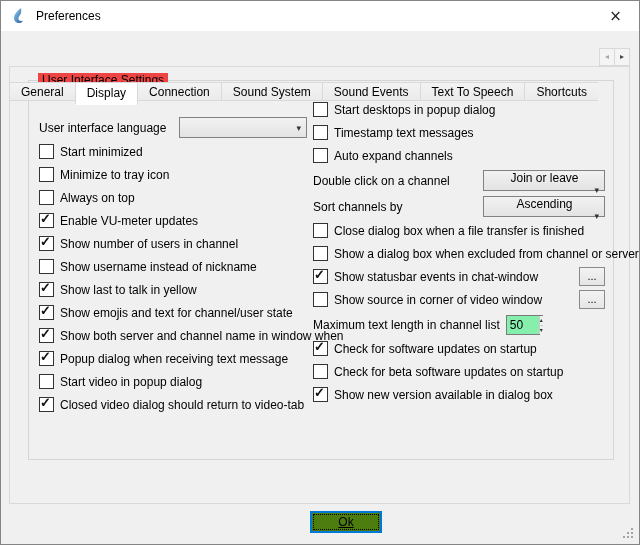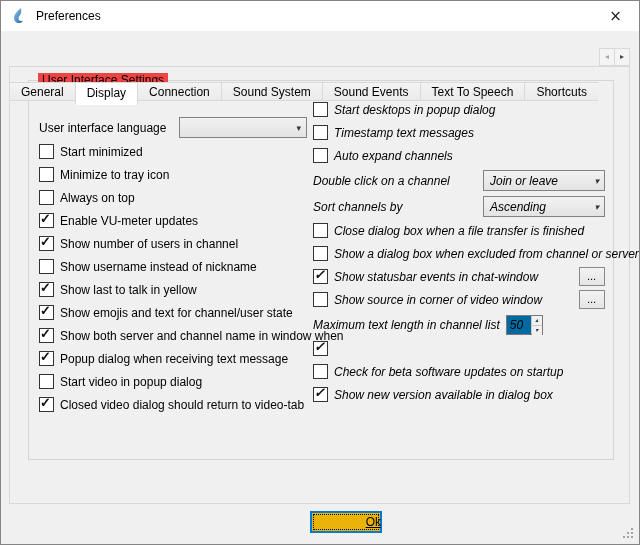--- a/index.html
+++ b/index.html
@@ -47,67 +47,67 @@
   }
   .groupbox {
     position:absolute; left:18px; top:13px; width:586px; height:380px;
     border:1px solid #d5d5d5; box-sizing:border-box;
   }
   .group-title {
     position:absolute; top:-8px; left:9px; background:#ef4444; padding:0 4px;
     line-height:15px;
   }
   .col-left  { position:absolute; left:10px;  top:36px; width:268px; }
-  .col-right { position:absolute; left:284px; top:20px; width:292px;font-style:italic; }
+  .col-right { position:absolute; left:284px; top:20px; width:292px; }
   .row { display:flex; align-items:center; height:17px; margin-bottom:6px; white-space:nowrap; }
   .row.tall { height:21px; margin-bottom:5px; }
   
   .cb {
     width:13px; height:13px; border:1px solid #333; background:#fff;
     margin-right:6px; flex:none; position:relative; box-sizing:content-box;
   }
   .cb.checked::after {
     content:"✓"; position:absolute; left:0px; top:-3px;
     font-size:13px; font-weight:bold; color:#111;
   }
   .combo {
     height:21px; border:1px solid #828282; box-sizing:border-box;
     background:linear-gradient(#f2f2f2,#e3e3e3);
     display:flex; align-items:center; padding:0 5px 0 6px;
   }
   .combo .arrow { margin-left:auto; font-size:9px; color:#333; padding-left:6px; }
   .combo.lang  { width:128px; margin-left:auto; }
-  .combo.right { width:122px; margin-left:auto; }
+  .combo.right { width:122px; margin-left:auto;flex-direction:column; }
   .more-btn {
     margin-left:auto; width:26px; height:19px; border:1px solid #898989;
     background:linear-gradient(#f3f3f3,#e5e5e5); font:inherit; font-size:11px;
     line-height:13px; text-align:center; padding:0;
   }
   .spin {
     width:37px; height:20px; border:1px solid #7a7a7a; background:#fff;
     display:flex; margin-left:6px; box-sizing:border-box;
   }
   .spin input {
-    width:21px; border:none; outline:none; font:inherit; padding:0 0 0 3px;
-    background:#0369a1;
+    width:21px; border:none; outline:none; font:inherit; padding:0 8px 0 3px;
+    background:#86efac;
   }
   .spin .arrows { width:13px; display:flex; flex-direction:column; border-left:1px solid #cccccc; }
   .spin .arrows span {
     flex:1; font-size:6px; line-height:9px; text-align:center; color:#333;
     background:#f0f0f0;
   }
   .spin .arrows span:first-child { border-bottom:1px solid #cccccc; }
   
   .buttons {
     position:absolute; left:0; right:0; top:510px;
     display:flex; justify-content:center; gap:11px; padding-left:52px;
   }
   .btn {
-    width:72px; height:22px; background:#eab308; border:1px solid #adadad;
-    font:inherit; padding:0; line-height:20px; text-align:right;
+    width:72px; height:22px; background:#4d7c0f; border:1px solid #adadad;
+    font:inherit; padding:0; line-height:20px; text-align:center;
   }
   .btn.default {
     border:1px solid #0078d7; box-shadow:inset 0 0 0 1px #0078d7;
     outline:1px dotted #000; outline-offset:-4px;
   }
   .btn.default .lbl { text-decoration:underline; }
   
   .grip {
     position:absolute; right:15px; bottom:15px; width:2px; height:2px;
     box-shadow: 9px 1px #a3a3a3, 9px 5px #a3a3a3, 5px 5px #a3a3a3,
@@ -258,20 +258,21 @@
         <div class="spin">
           <input value="50" style="">
           <div class="arrows">
             <span>▴</span>
             <span>▾</span>
           </div>
         </div>
       </div>
       <div class="row">
         <span class="cb checked"></span>
+        <span>Check for software updates on startup</span>
       </div>
       <div class="row">
         <span class="cb"></span>
         <span>Check for beta software updates on startup</span>
       </div>
       <div class="row">
         <span class="cb checked"></span>
         <span>Show new version available in dialog box</span>
       </div>
     </div>

